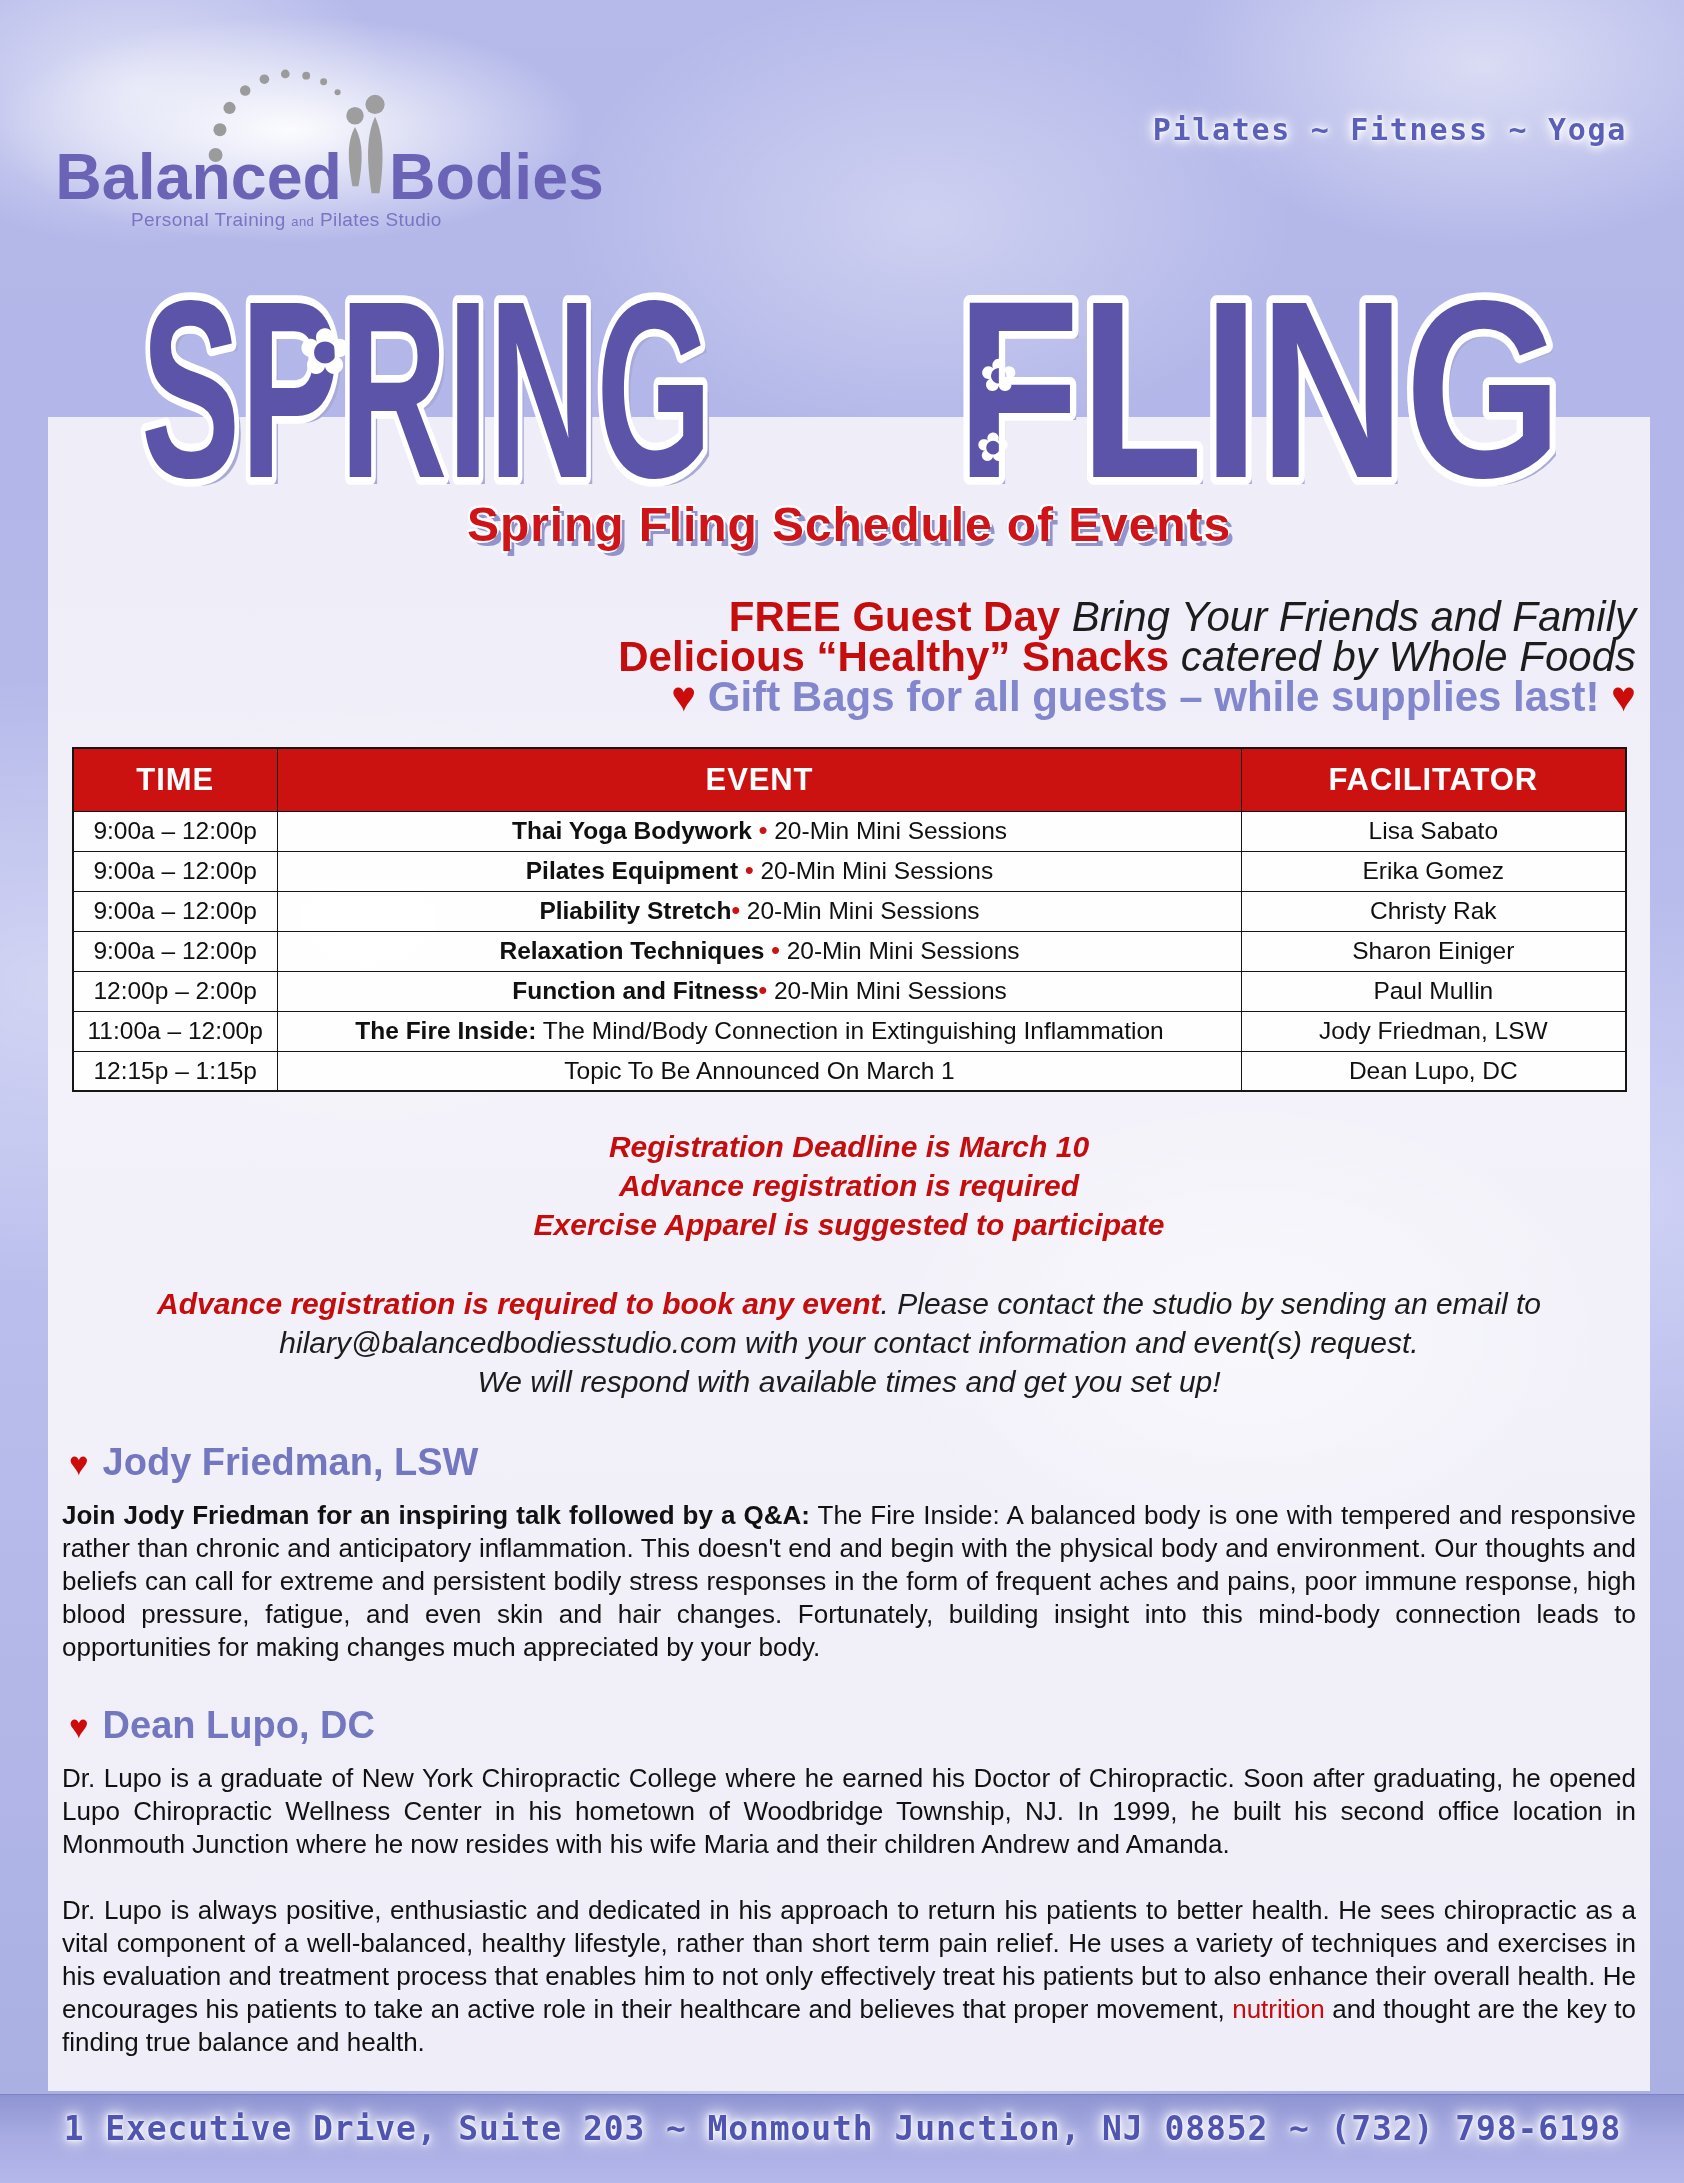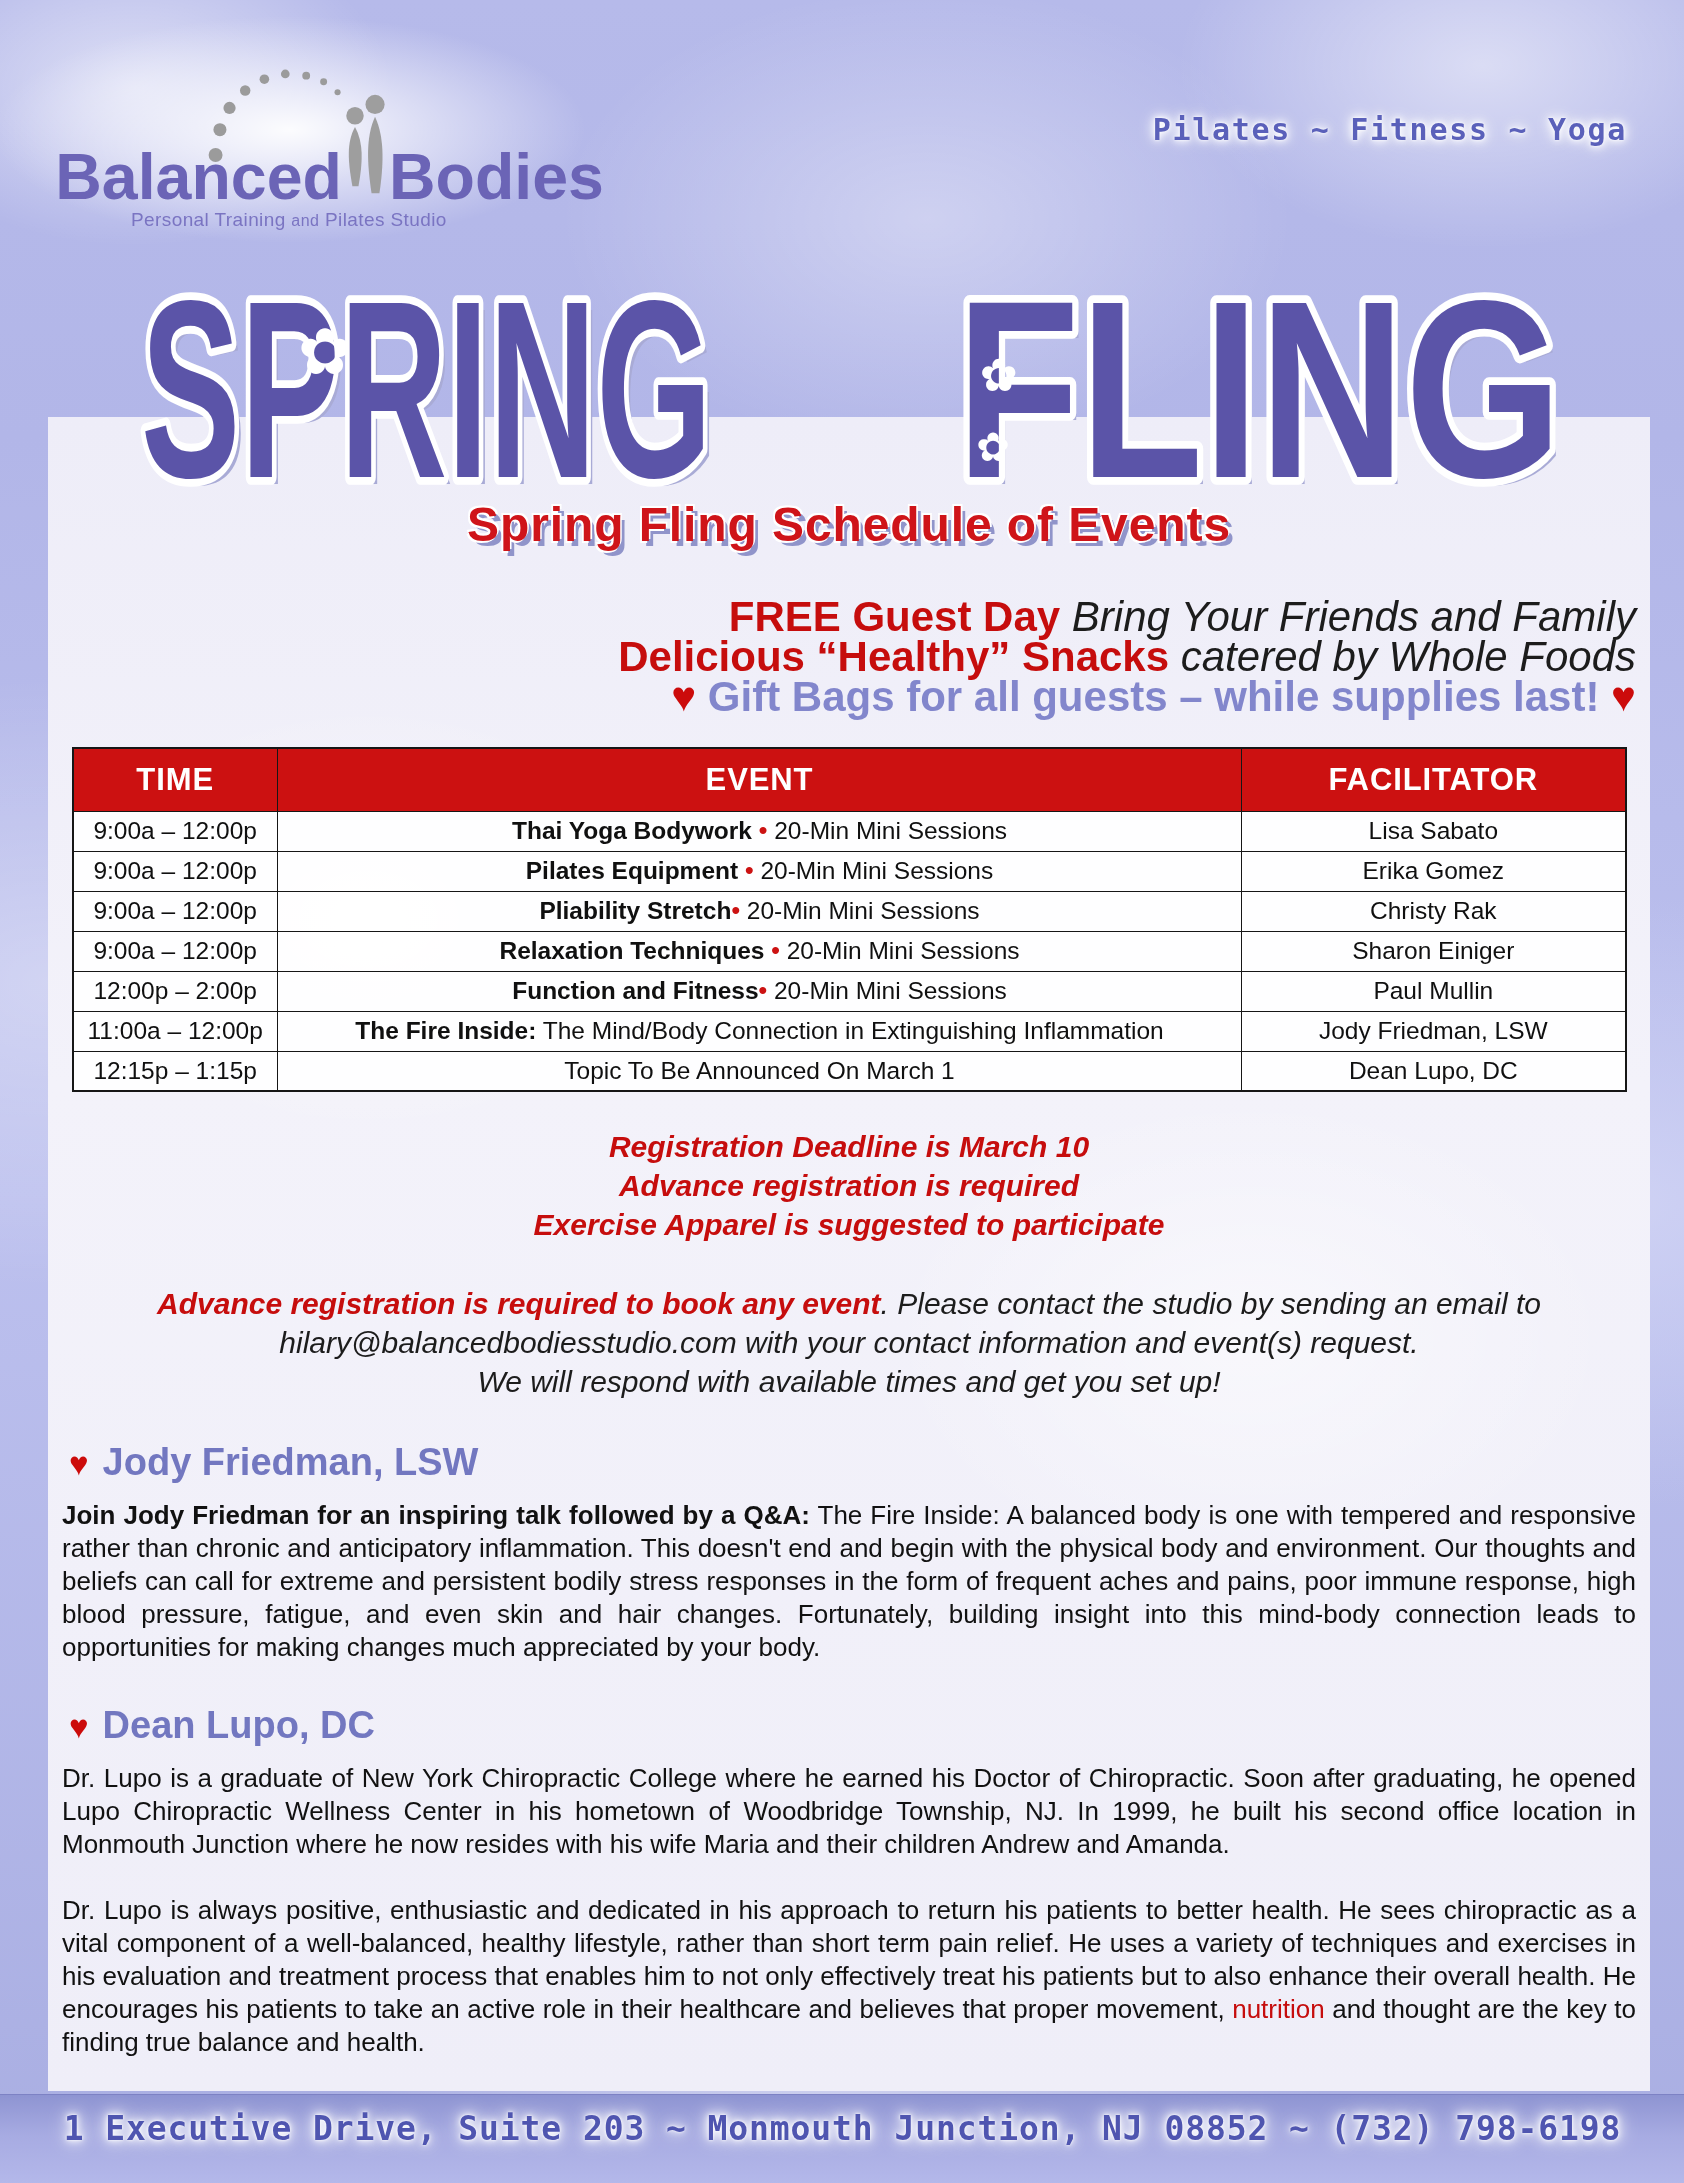--- a/index.html
+++ b/index.html
@@ -15,21 +15,21 @@
       radial-gradient(611px 437px at 97% 55%, rgba(210,213,245,.8), rgba(210,213,245,0) 70%),
       radial-gradient(699px 437px at 50% 98%, rgba(255,255,255,.45), rgba(255,255,255,0) 70%),
       linear-gradient(180deg,#b6baea 0%, #b2b6e8 20%, #bcc0ee 55%, #a9aee2 100%);
   }
 
   
   .logo-wrap { position:absolute; left:45px; top:33px; width:489px; height:192px; }
   .logo-glow { position:absolute; inset:-17.5px -52px; background:radial-gradient(closest-side, rgba(255,255,255,.95), rgba(255,255,255,0)); }
   .logo-svg { position:relative; display:block; }
   .logo-tagline { position:relative; margin:-7px 0 0 86px; color:#7a74c2; font-size:19px; letter-spacing:0.4px; }
-  .logo-tagline .and { font-size:16px; }
+  .logo-tagline .and { font-size:13px; }
 
   .services {
     position:absolute; right:58px; top:112px;
     font-family:"DejaVu Sans Mono", monospace; font-weight:bold;
     font-size:30px; letter-spacing:1.7px; color:#5a60ba;
     text-shadow:0 0 2.6px #fff, 0 0 7px #fff, 0 0 12.2px #fff, 0 0 17.5px #fff;
   }
 
   
   .title-svg { position:absolute; left:0; top:243px; width:1685px; height:279px; z-index:3; }

